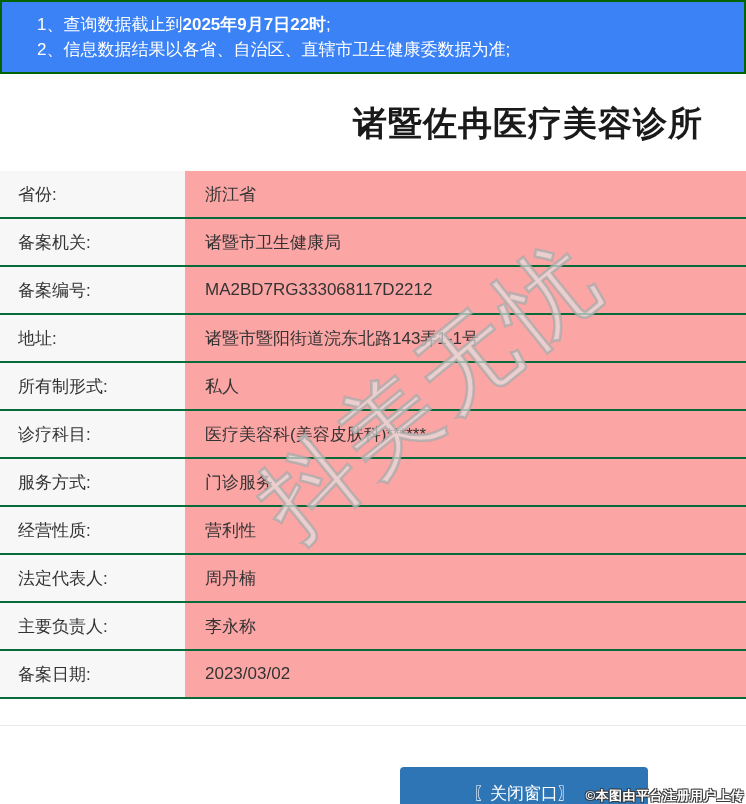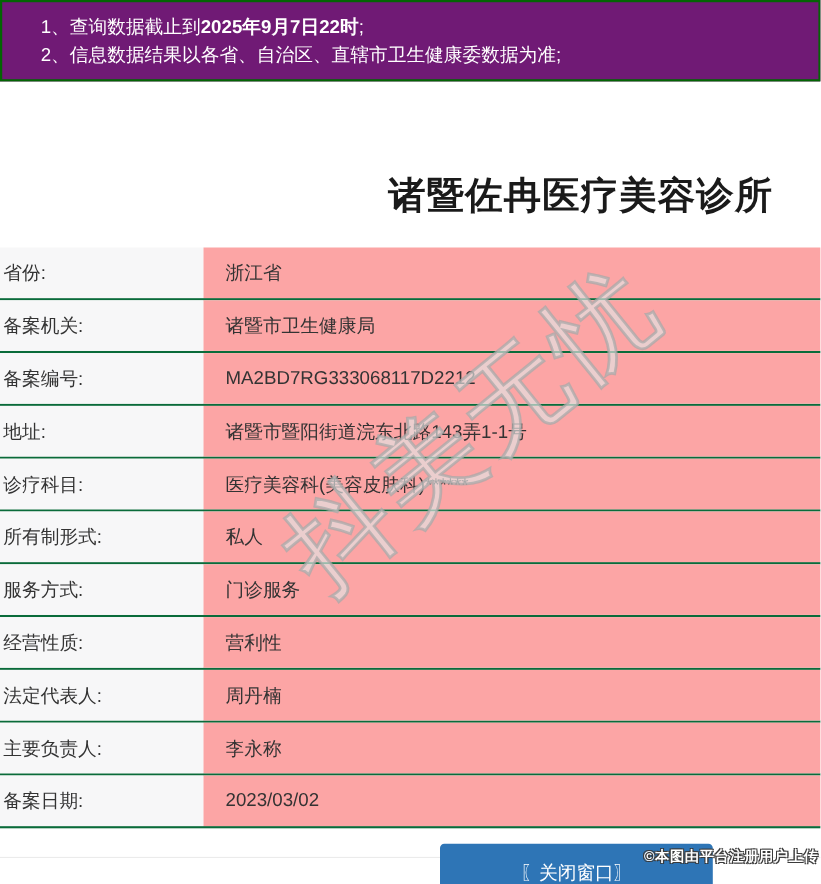--- a/index.html
+++ b/index.html
@@ -8,36 +8,35 @@
     width: 746px; height: 804px;
     position: relative;
     overflow: hidden;
     font-family: "Liberation Sans", "DejaVu Sans", sans-serif;
     color: #333;
   }
 
   
   .notice {
     width: 746px;
-    background: #701a75;
+    background: #3b82f6;
     border: 2px solid #046404;
     color: #ffffff;
     padding: 10px 10px 10px 35px;
     font-size: 17px;
     line-height: 25px;
   }
   .notice-line { white-space: nowrap; }
   .notice-line b { font-weight: 700; }
 
   
   .title-wrap {
-    padding-top: 37px;
+    padding-top: 27px;
     padding-left: 310px;
     text-align: center;
-    margin-top: 44px;
   }
   .title-wrap h1 {
     font-size: 34px;
     font-weight: 700;
     color: #1a1a1a;
     letter-spacing: 1px;
     display: inline-block;
   }
 
   
@@ -49,21 +48,21 @@
     display: flex;
     height: 48px;
     border-bottom: 2px solid #0a6b3a;
     align-items: stretch;
   }
   .info-label {
     width: 185px;
     background: #f7f7f8;
     display: flex;
     align-items: center;
-    padding-left: 3px;
+    padding-left: 18px;
     font-size: 17px;
     color: #333;
     flex-shrink: 0;
   }
   .info-value {
     flex: 1;
     background: #fca5a5;
     display: flex;
     align-items: center;
     padding-left: 20px;
@@ -90,21 +89,21 @@
     color: #ffffff;
     font-size: 17px;
     font-family: "Liberation Sans", "DejaVu Sans", sans-serif;
     padding-top: 6px;
     text-align: center;
     cursor: pointer;
   }
   .copyright {
     position: absolute;
     right: 2px;
-    top: 770px;
+    top: 787px;
     font-size: 13px;
     font-weight: 700;
     color: #ffffff;
     letter-spacing: 0.5px;
     text-shadow: -1px -1px 0 #3a3a3a, 1px -1px 0 #3a3a3a,
                  -1px 1px 0 #3a3a3a, 1px 1px 0 #3a3a3a;
     z-index: 20;
   }
 
   
@@ -150,26 +149,26 @@
   </div>
   <div class="info-row">
     <div class="info-label">备案编号:</div>
     <div class="info-value">MA2BD7RG333068117D2212</div>
   </div>
   <div class="info-row">
     <div class="info-label">地址:</div>
     <div class="info-value">诸暨市暨阳街道浣东北路143弄1-1号</div>
   </div>
   <div class="info-row">
+    <div class="info-label">所有制形式:</div>
+    <div class="info-value">私人</div>
+  </div>
+  <div class="info-row">
     <div class="info-label">诊疗科目:</div>
     <div class="info-value">医疗美容科(美容皮肤科)******</div>
-  </div>
-  <div class="info-row">
-    <div class="info-label">所有制形式:</div>
-    <div class="info-value">私人</div>
   </div>
   <div class="info-row">
     <div class="info-label">服务方式:</div>
     <div class="info-value">门诊服务</div>
   </div>
   <div class="info-row">
     <div class="info-label">经营性质:</div>
     <div class="info-value">营利性</div>
   </div>
   <div class="info-row">

